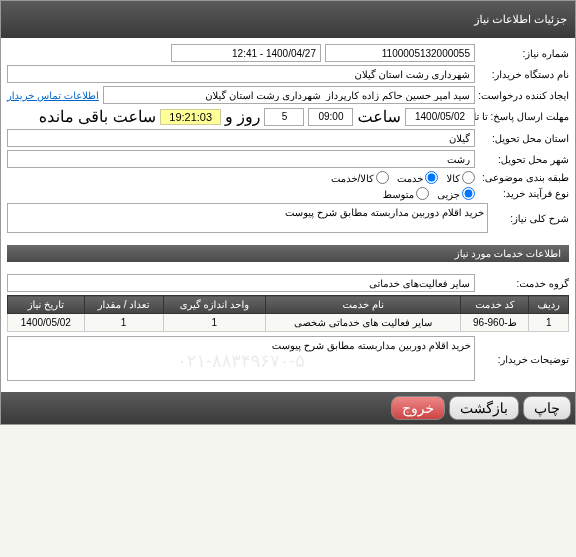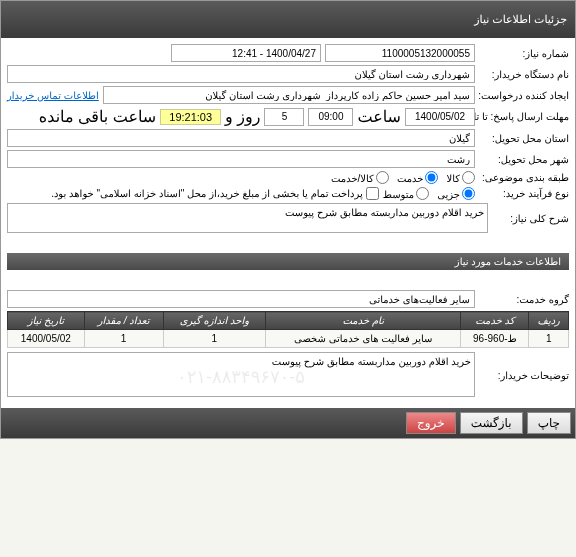--- a/index.html
+++ b/index.html
@@ -11,28 +11,28 @@
 .label { width: 90px; text-align: right; font-size: 10px; white-space: nowrap; }
 .input { border: 1px solid #aaa; background: #fff; padding: 2px 4px; font-size: 10px; height: 18px; font-family: inherit; }
 .input-sm { width: 70px; text-align: center; }
 .input-md { width: 150px; }
 .input-lg { flex: 1; }
 .link { color: #0066cc; text-decoration: underline; font-size: 10px; cursor: pointer; }
 .radio-group { display: flex; gap: 8px; align-items: center; font-size: 10px; }
 .radio-group label { display: flex; align-items: flex-end; gap: 2px; }
 .checkbox-note { font-size: 10px; display: flex; align-items: center; gap: 3px; }
 .highlight { background: #ffff99; padding: 1px 8px; border: 1px solid #cc9; }
-.subheader { background: linear-gradient(#6a6a6a, #4a4a4a); color: #fff; padding: 3px 8px; font-size: 10px; margin: 20px 0; }
+.subheader { background: linear-gradient(#6a6a6a, #4a4a4a); color: #fff; padding: 3px 8px; font-size: 10px; margin: 12px 0; }
 .textarea { width: 100%; border: 1px solid #aaa; min-height: 30px; padding: 3px; font-size: 10px; resize: none; font-family: inherit; }
 .table { width: 100%; border-collapse: collapse; font-size: 10px; margin-top: 2px; }
-.table th { background: linear-gradient(#666, #444); color: #fff; padding: 3px; border: 1px solid #333; font-weight: normal; font-style: italic; }
+.table th { background: linear-gradient(#666, #444); color: #fff; padding: 3px; border: 1px solid #333; font-weight: normal; }
 .table td { padding: 3px; border: 1px solid #ccc; text-align: center; }
 .table tr.data { background: #f8f8f5; }
 .btn-row { background: linear-gradient(#5a5a5a, #3a3a3a); padding: 4px; display: flex; gap: 4px; justify-content: flex-start; }
-.btn { background: linear-gradient(#f5f5f5, #ddd); border: 1px solid #888; padding: 3px 10px; font-size: 12px; cursor: pointer; border-radius: 0; font-family: inherit; }
+.btn { background: linear-gradient(#f5f5f5, #ddd); border: 1px solid #888; padding: 3px 10px; font-size: 14px; cursor: pointer; border-radius: 8px; font-family: inherit; }
 .btn-red { background: linear-gradient(#e88, #c44); color: #fff; }
 .small-text { font-size: 16px; }
 .flex1 { flex: 1; }
 .textarea-wrap { flex: 1; position: relative; }
 .wm-text { position: absolute; font-size: 18px; color: rgba(0,0,0,0.08); font-weight: normal; pointer-events: none; white-space: nowrap; left: 50%; transform: translateX(-50%); }
 </style>
 </head>
 <body>
 
 <div class="container">
@@ -104,24 +104,20 @@
       <div class="radio-group">
         <label>
             <input type="radio" name="proc" checked="" style="">
             <span>جزیی</span>
           </label>
         <label>
             <input type="radio" name="proc" style="">
             <span>متوسط</span>
           </label>
       </div>
-      <div class="checkbox-note flex1">
-        <input type="checkbox" style="">
-        <span>پرداخت تمام یا بخشی از مبلغ خرید،از محل "اسناد خزانه اسلامی" خواهد بود.</span>
-      </div>
     </div>
 
     <div class="row">
       <span class="label">شرح کلی نیاز:</span>
       <textarea class="textarea" readonly="" style="">خرید اقلام دوربین مداربسته مطابق شرح پیوست</textarea>
     </div>
 
     <div class="subheader">اطلاعات خدمات مورد نیاز</div>
 
     <div class="row">

